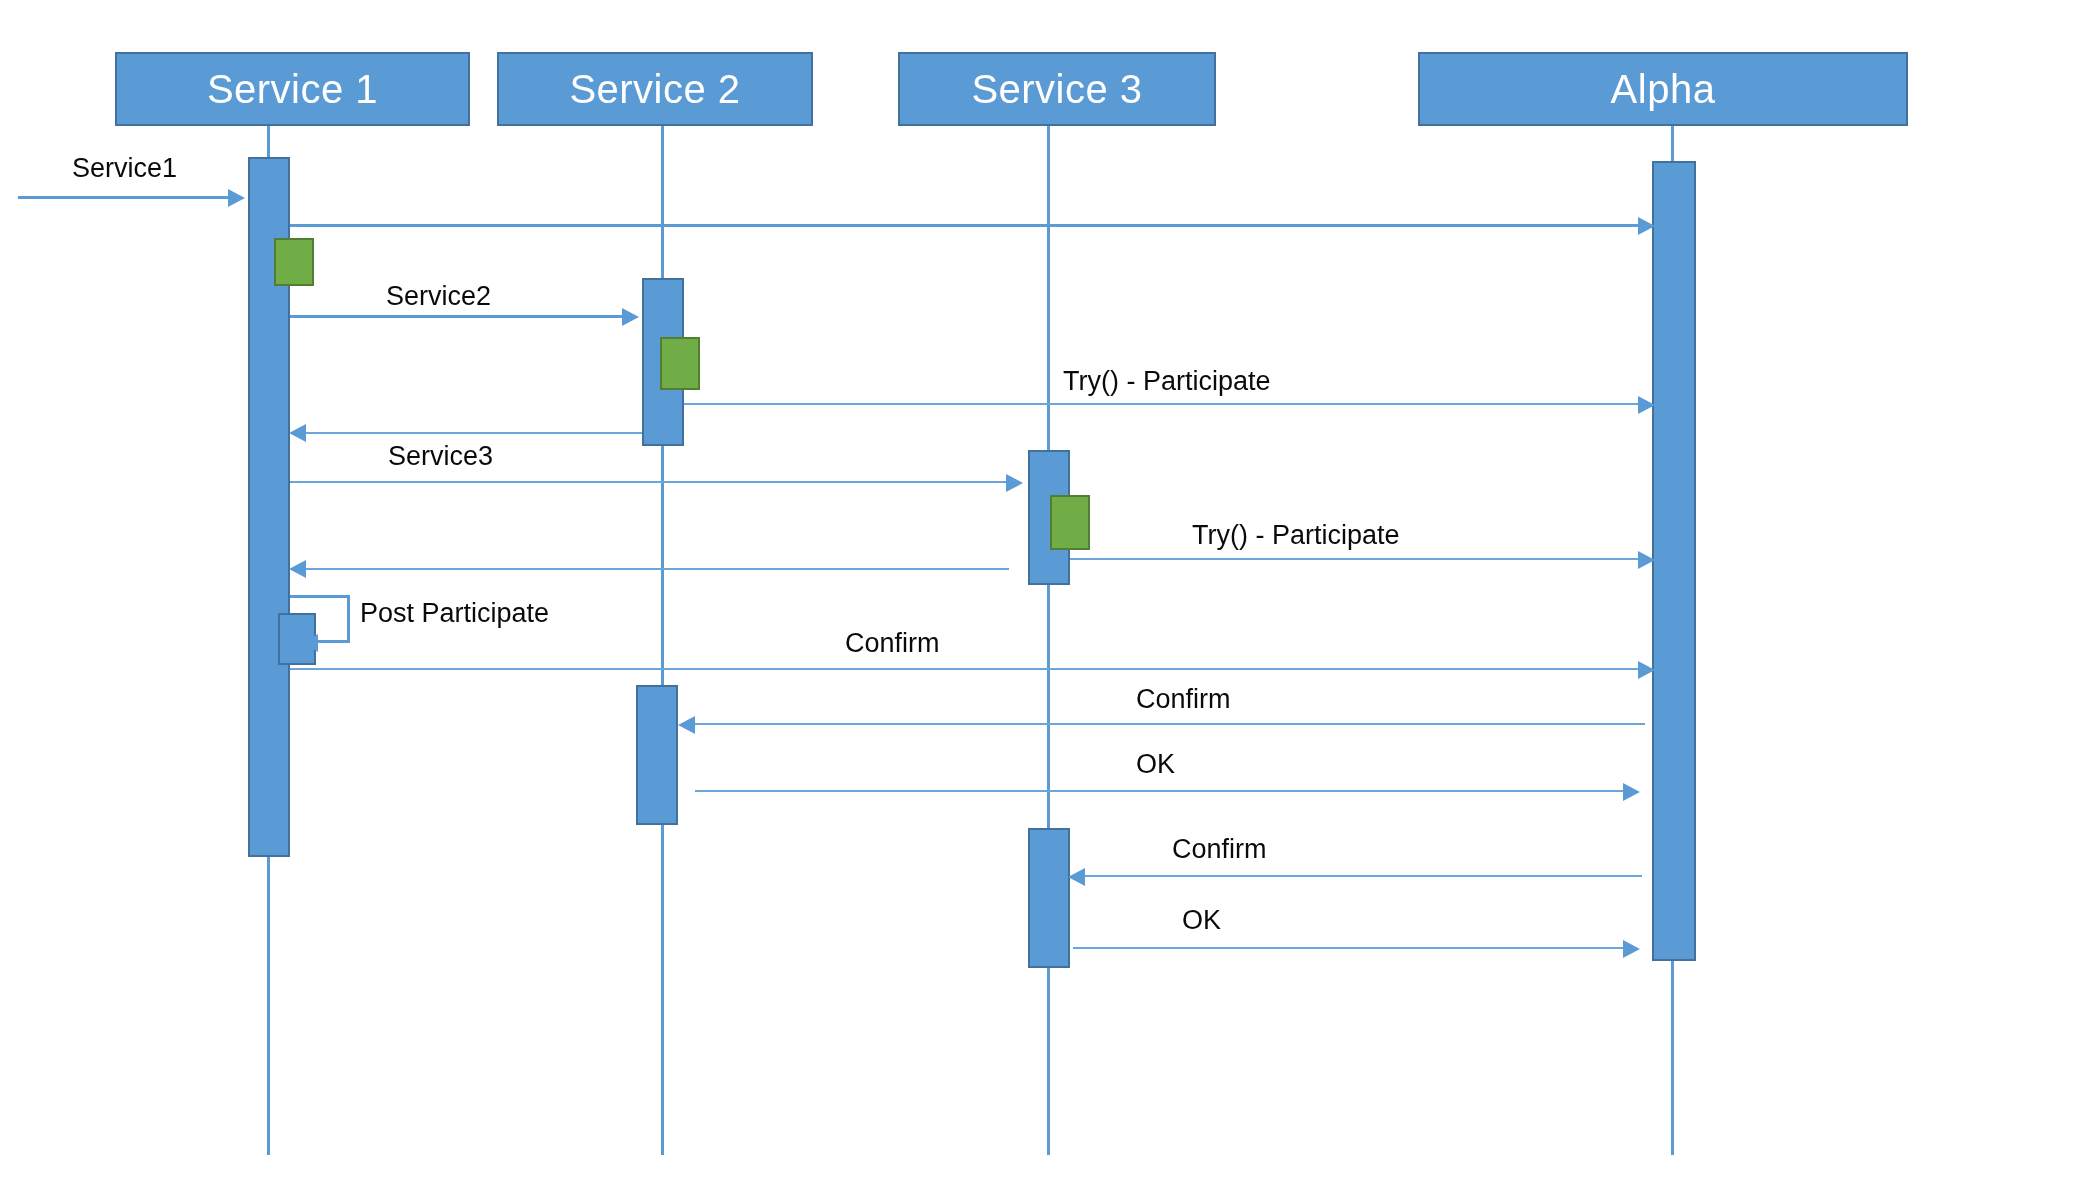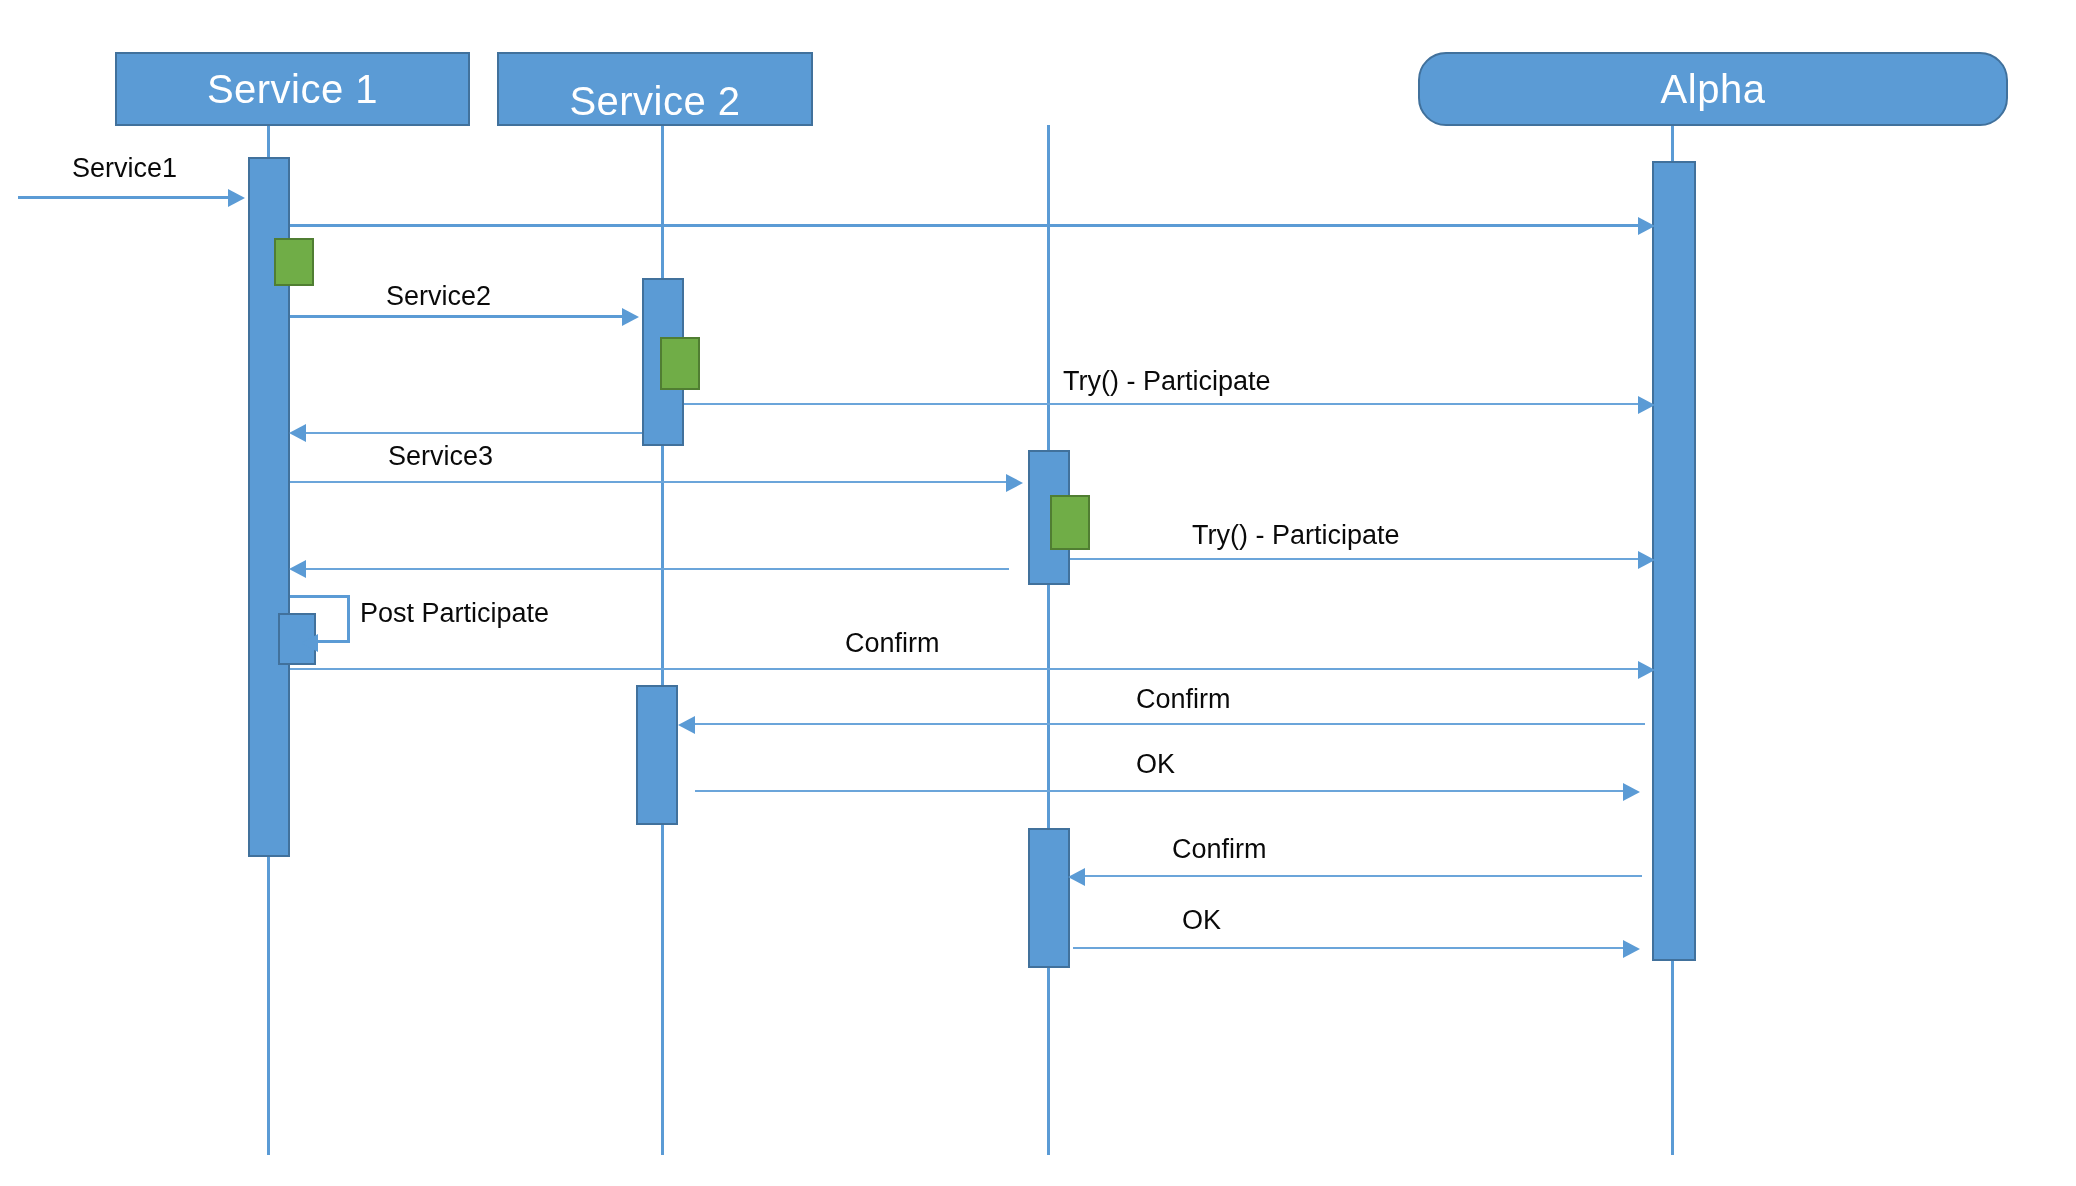--- a/index.html
+++ b/index.html
@@ -85,24 +85,27 @@
 <div id="canvas">
 
   <div class="lifeline" style="left:267px;top:125px;height:1030px;"></div>
   <div class="lifeline" style="left:661px;top:125px;height:1030px;"></div>
   <div class="lifeline" style="left:1047px;top:125px;height:1030px;"></div>
   <div class="lifeline" style="left:1671px;top:125px;height:1030px;"></div>
 
   <div class="header-box" style="left:115px;top:52px;width:355px;height:74px;">
     <span>Service 1</span>
   </div>
-  <div class="header-box" style="left:497px;top:52px;width:316px;height:74px;align-items:flex-end;">
+  <div class="header-box" style="left:497px;top:52px;width:316px;height:74px;">
     <span>Service 2</span>
   </div>
-  <div class="header-box" style="left:1418px;top:52px;width:590px;height:74px;border-radius:28px;">
+  <div class="header-box" style="left:898px;top:52px;width:318px;height:74px;">
+    <span>Service 3</span>
+  </div>
+  <div class="header-box" style="left:1418px;top:52px;width:490px;height:74px;">
     <span>Alpha</span>
   </div>
 
   <div class="activation" style="left:248px;top:157px;width:42px;height:700px;"></div>
 
   <div class="activation green" style="left:274px;top:238px;width:40px;height:48px;"></div>
 
   <div class="activation" style="left:278px;top:613px;width:38px;height:52px;"></div>
 
   <div class="activation" style="left:642px;top:278px;width:42px;height:168px;"></div>

